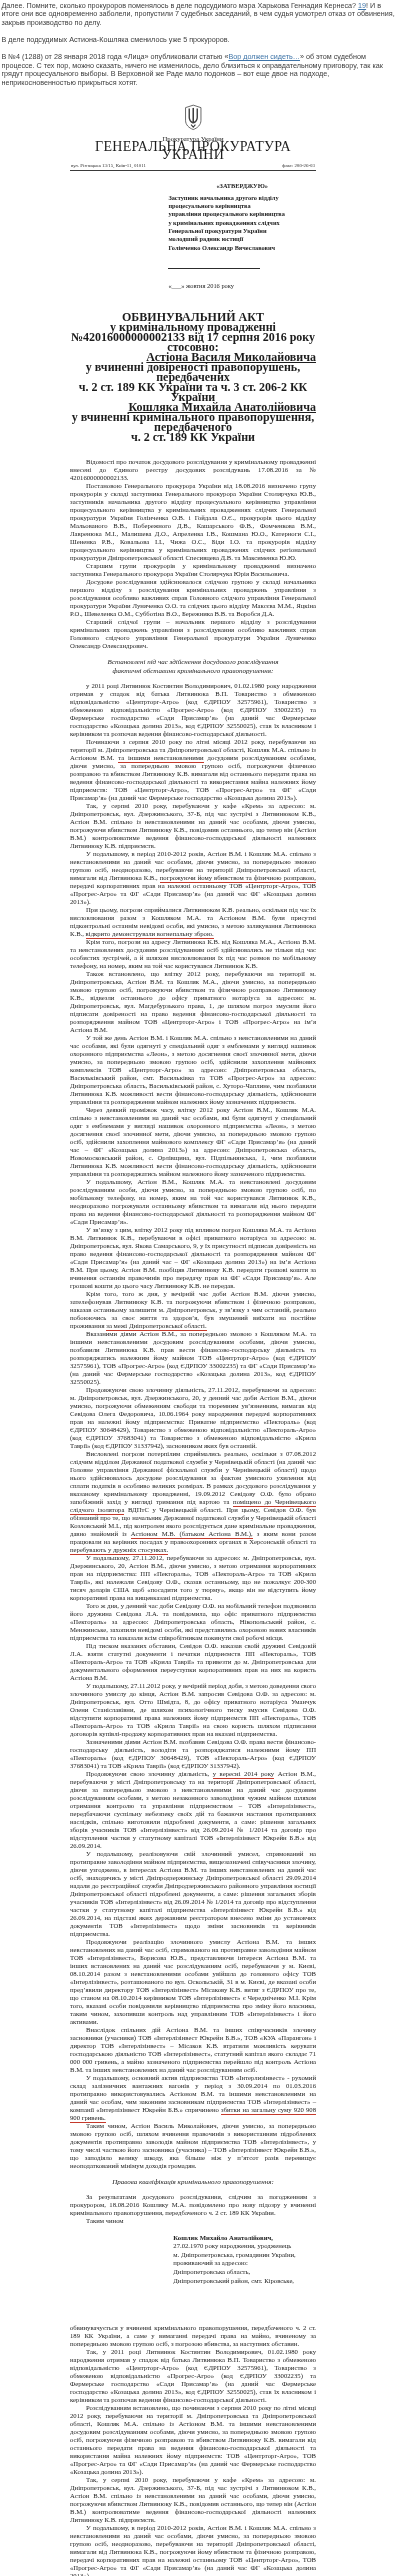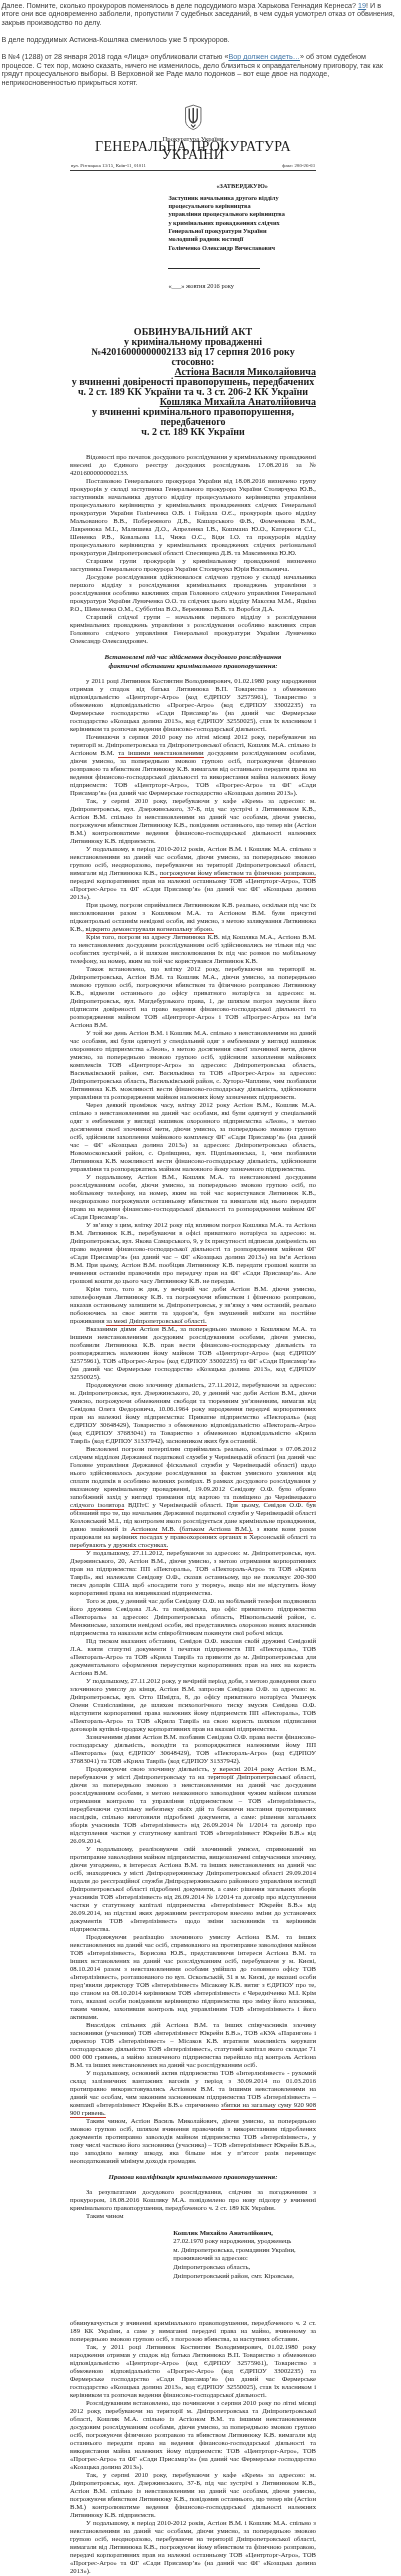--- a/index.html
+++ b/index.html
@@ -17,23 +17,23 @@
   .lh1{font-size:6.7px;margin-top:1.5px;}
   .lh2{font-size:14px;letter-spacing:0.3px;margin-top:0.5px;}
   .lh-row{display:flex;justify-content:space-between;align-items:flex-end;
           font-size:4.9px;color:#333;border-bottom:1px solid #3a3a3a;
           padding:1.5px 1px 0.5px 1px;margin-top:1px;}
   
   .approve{margin:11.3px 0 0 40%;font-weight:bold;font-size:6.3px;line-height:8.3px;text-align:left;}
   .approve div:first-child{text-align:center;margin-bottom:3.1px;}
   .sigline{margin:15.5px 0 0 40%;width:92px;border-bottom:0.6px solid #2c2c2c;height:0.5px;}
   .dateline{margin:13.4px 0 0 40%;font-size:6.4px;}
-  .title{margin-top:37px;text-align:center;font-weight:bold;font-size:10px;line-height:10px;}
+  .title{margin-top:22px;text-align:center;font-weight:bold;font-size:12px;line-height:10px;}
   .title .u{text-decoration:underline;text-align:right;}
-  .h{margin:7.7px 0 6.2px 0;text-align:center;font-weight:bold;font-style:italic;font-size:7px;line-height:9.3px;}
+  .h{margin:7.7px 0 6.2px 0;text-align:center;font-weight:normal;font-style:italic;font-size:7px;line-height:9.3px;}
   .p{margin:0;text-align:justify;text-indent:16px;}
   .p.first{margin-top:15.5px;}
   .p.ni{text-indent:0;}
   .red{border-bottom:1px solid #c5392b;padding-bottom:0.3px;}
   .nameblock{margin-left:42%;line-height:8.6px;text-align:left;}
   .nameblock .b{font-weight:bold;}
   .gap{height:8.2px;}
   .gap-xl{height:39px;}
 </style>
 </head>

